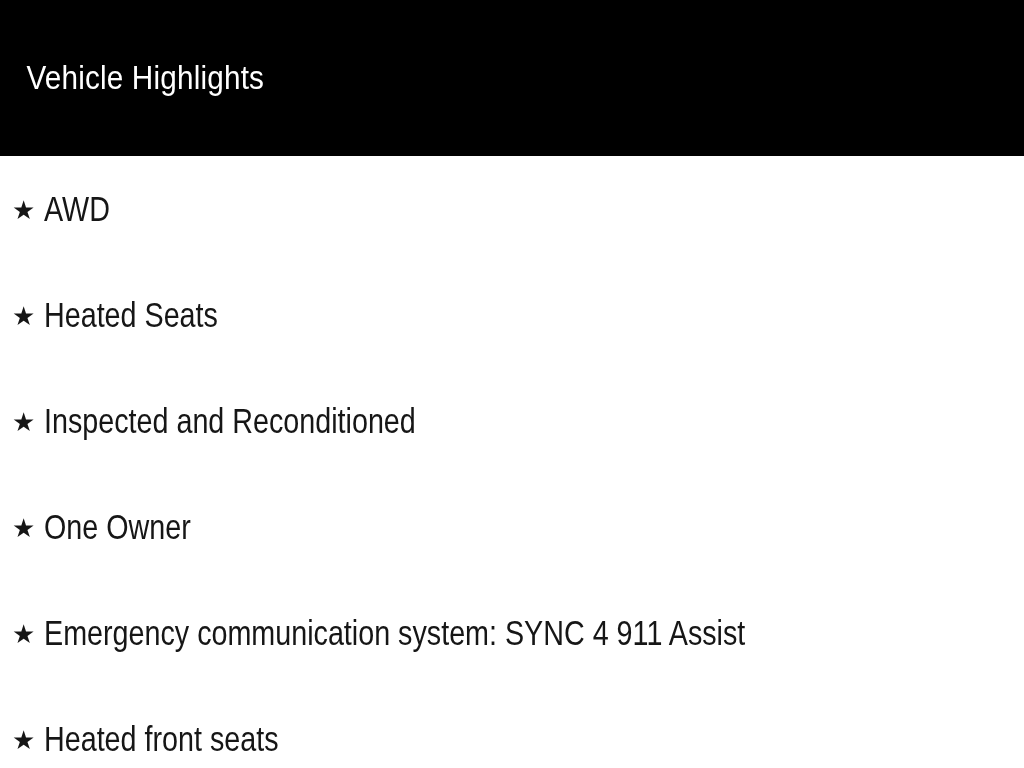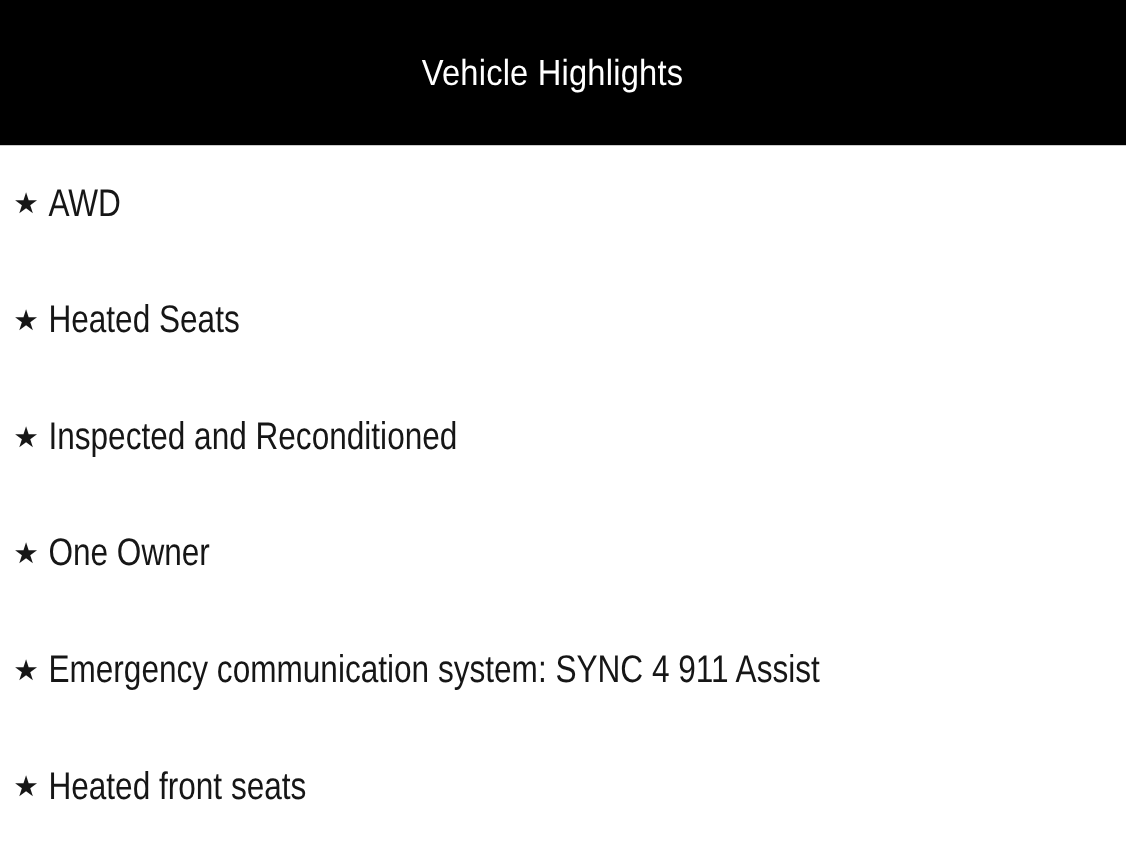--- a/index.html
+++ b/index.html
@@ -8,25 +8,25 @@
     --item-text: #161616;
     --page-background: #ffffff;
   }
   * { margin: 0; padding: 0; box-sizing: border-box; }
   html, body { width: 1024px; height: 768px; overflow: hidden; }
   body {
     font-family: "Liberation Sans", sans-serif;
     background: var(--page-background);
   }
   .header {
-    height: 132px;
+    height: 156px;
     background: var(--header-background);
     display: flex;
     align-items: center;
-    justify-content: center;
+    justify-content: flex-start;
     padding-right: 46px;
   }
   .header-title {
     color: var(--header-text);
     font-size: 33px;
     font-weight: 400;
     white-space: nowrap;
     transform: scaleX(0.9);
     transform-origin: right center;
     letter-spacing: 0.2px;

